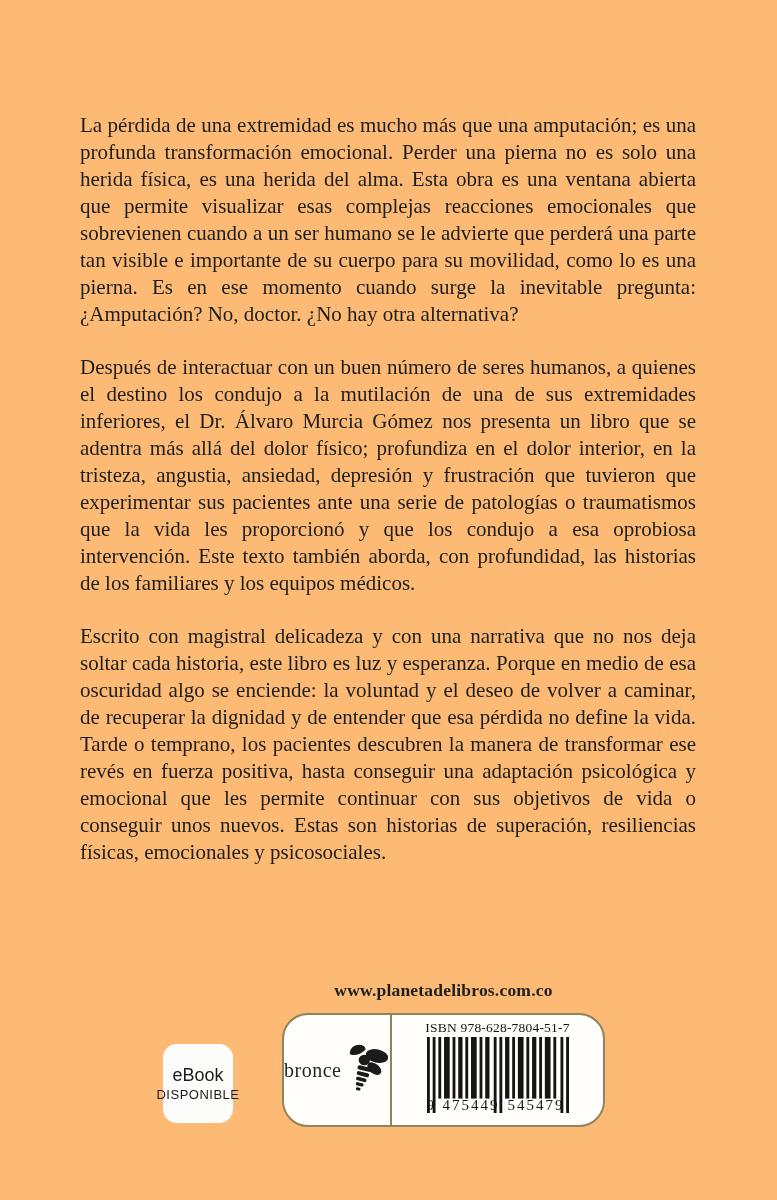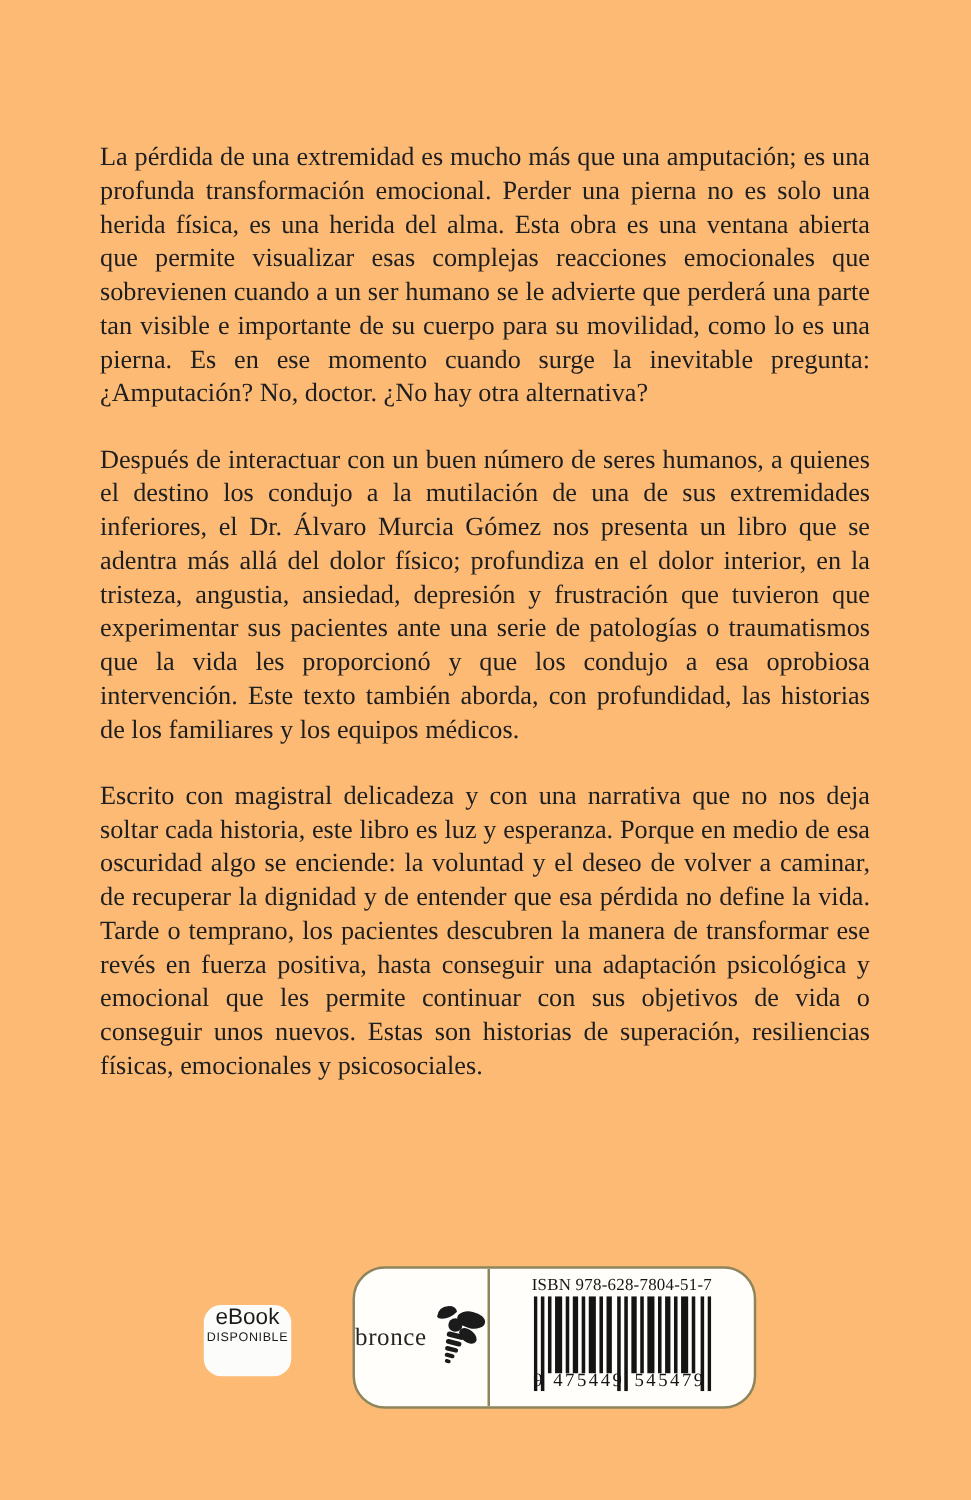--- a/index.html
+++ b/index.html
@@ -39,31 +39,32 @@
     color: #1d1e20;
     letter-spacing: 0.2px;
   }
 
   
   .ebook-badge {
     position: absolute;
     left: 163px;
     top: 1044px;
     width: 70px;
-    height: 57px;
+    height: 79px;
     background: #fcfcfb;
     border-radius: 14px;
     display: flex;
     flex-direction: column;
     align-items: center;
+    justify-content: center;
     font-family: "Liberation Sans", sans-serif;
     color: #1b1b1b;
   }
   .ebook-title { font-size: 18px; line-height: 19px; }
-  .ebook-sub { font-size: 10px; letter-spacing: 0.5px; margin-top: 2px; }
+  .ebook-sub { font-size: 13px; letter-spacing: 0.5px; margin-top: 2px; }
 
   
   .pub-box {
     position: absolute;
     left: 282px;
     top: 1013px;
     width: 323px;
     height: 114px;
     background: #fffefa;
     border: 2px solid #8f855c;
@@ -119,20 +120,21 @@
 <body>
 
 <div class="page">
 
   <div class="synopsis">
     <p>La pérdida de una extremidad es mucho más que una amputación; es una profunda transformación emocional. Perder una pierna no es solo una herida física, es una herida del alma. Esta obra es una ventana abierta que permite visualizar esas complejas reacciones emocionales que sobrevienen cuando a un ser humano se le advierte que perderá una parte tan visible e importante de su cuerpo para su movilidad, como lo es una pierna. Es en ese momento cuando surge la inevitable pregunta: ¿Amputación? No, doctor. ¿No hay otra alternativa?</p>
     <p>Después de interactuar con un buen número de seres humanos, a quienes el destino los condujo a la mutilación de una de sus extremidades inferiores, el Dr. Álvaro Murcia Gómez nos presenta un libro que se adentra más allá del dolor físico; profundiza en el dolor interior, en la tristeza, angustia, ansiedad, depresión y frustración que tuvieron que experimentar sus pacientes ante una serie de patologías o traumatismos que la vida les proporcionó y que los condujo a esa oprobiosa intervención. Este texto también aborda, con profundidad, las historias de los familiares y los equipos médicos.</p>
     <p>Escrito con magistral delicadeza y con una narrativa que no nos deja soltar cada historia, este libro es luz y esperanza. Porque en medio de esa oscuridad algo se enciende: la voluntad y el deseo de volver a caminar, de recuperar la dignidad y de entender que esa pérdida no define la vida. Tarde o temprano, los pacientes descubren la manera de transformar ese revés en fuerza positiva, hasta conseguir una adaptación psicológica y emocional que les permite continuar con sus objetivos de vida o conseguir unos nuevos. Estas son historias de superación, resiliencias físicas, emocionales y psicosociales.</p>
   </div>
 
+  <div class="website">www.planetadelibros.com.co</div>
 
   <div class="ebook-badge">
     <div class="ebook-title">eBook</div>
     <div class="ebook-sub">DISPONIBLE</div>
   </div>
 
   <div class="pub-box">
 
     <div class="pub-cell">
       <span class="pub-name">bronce</span>

